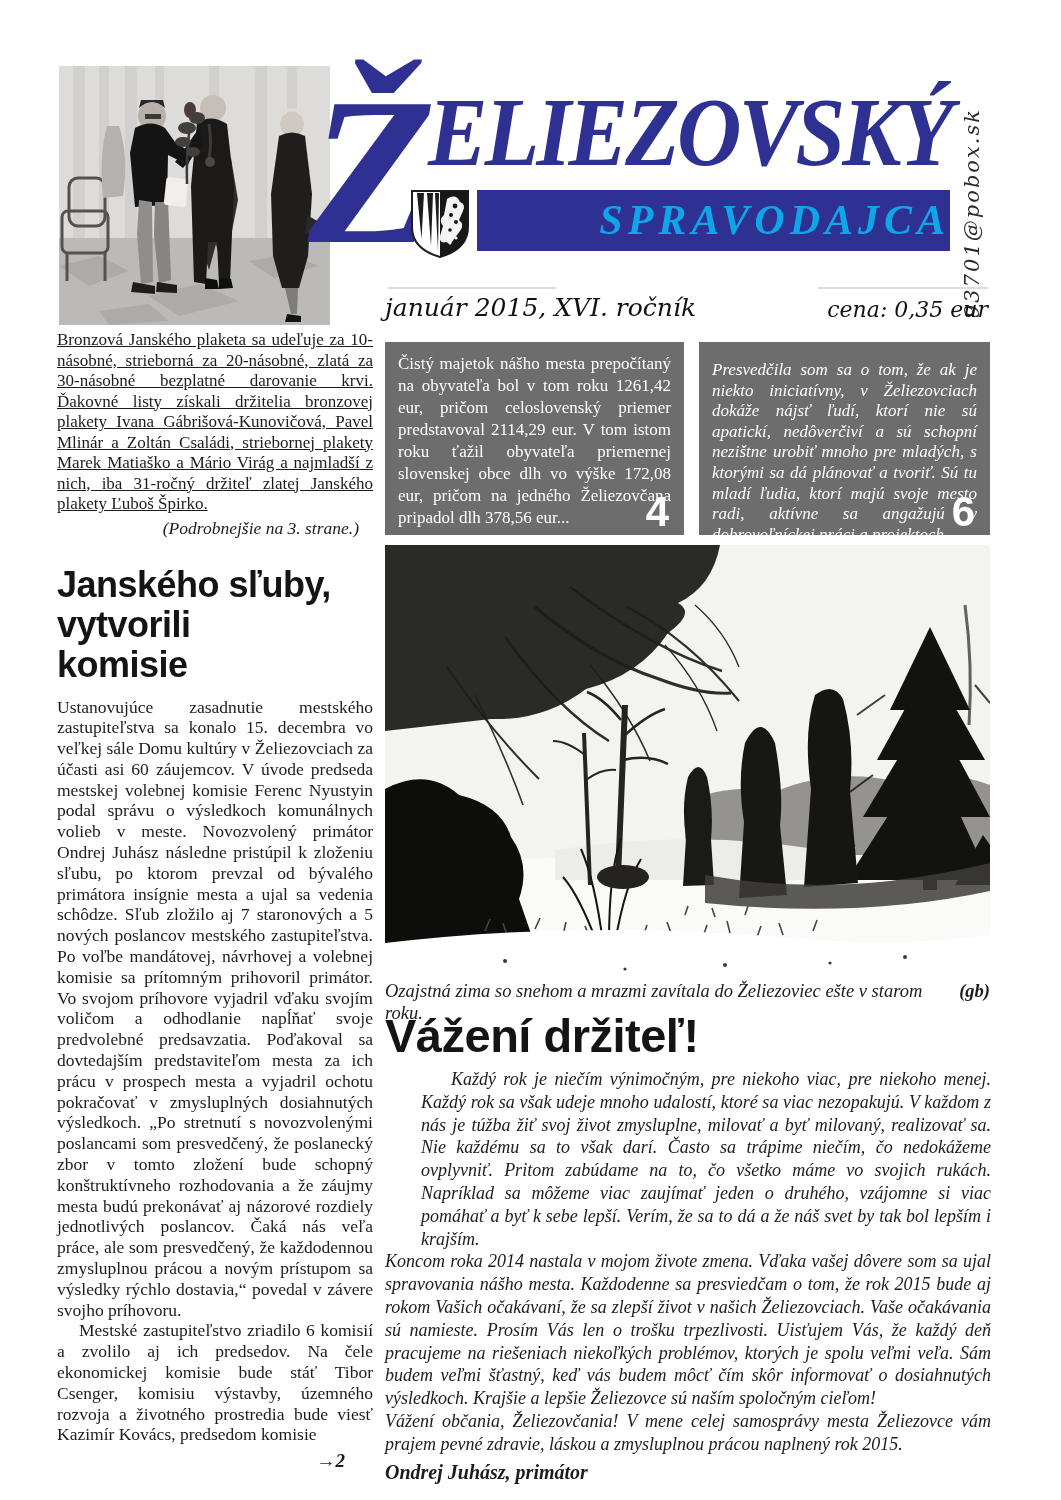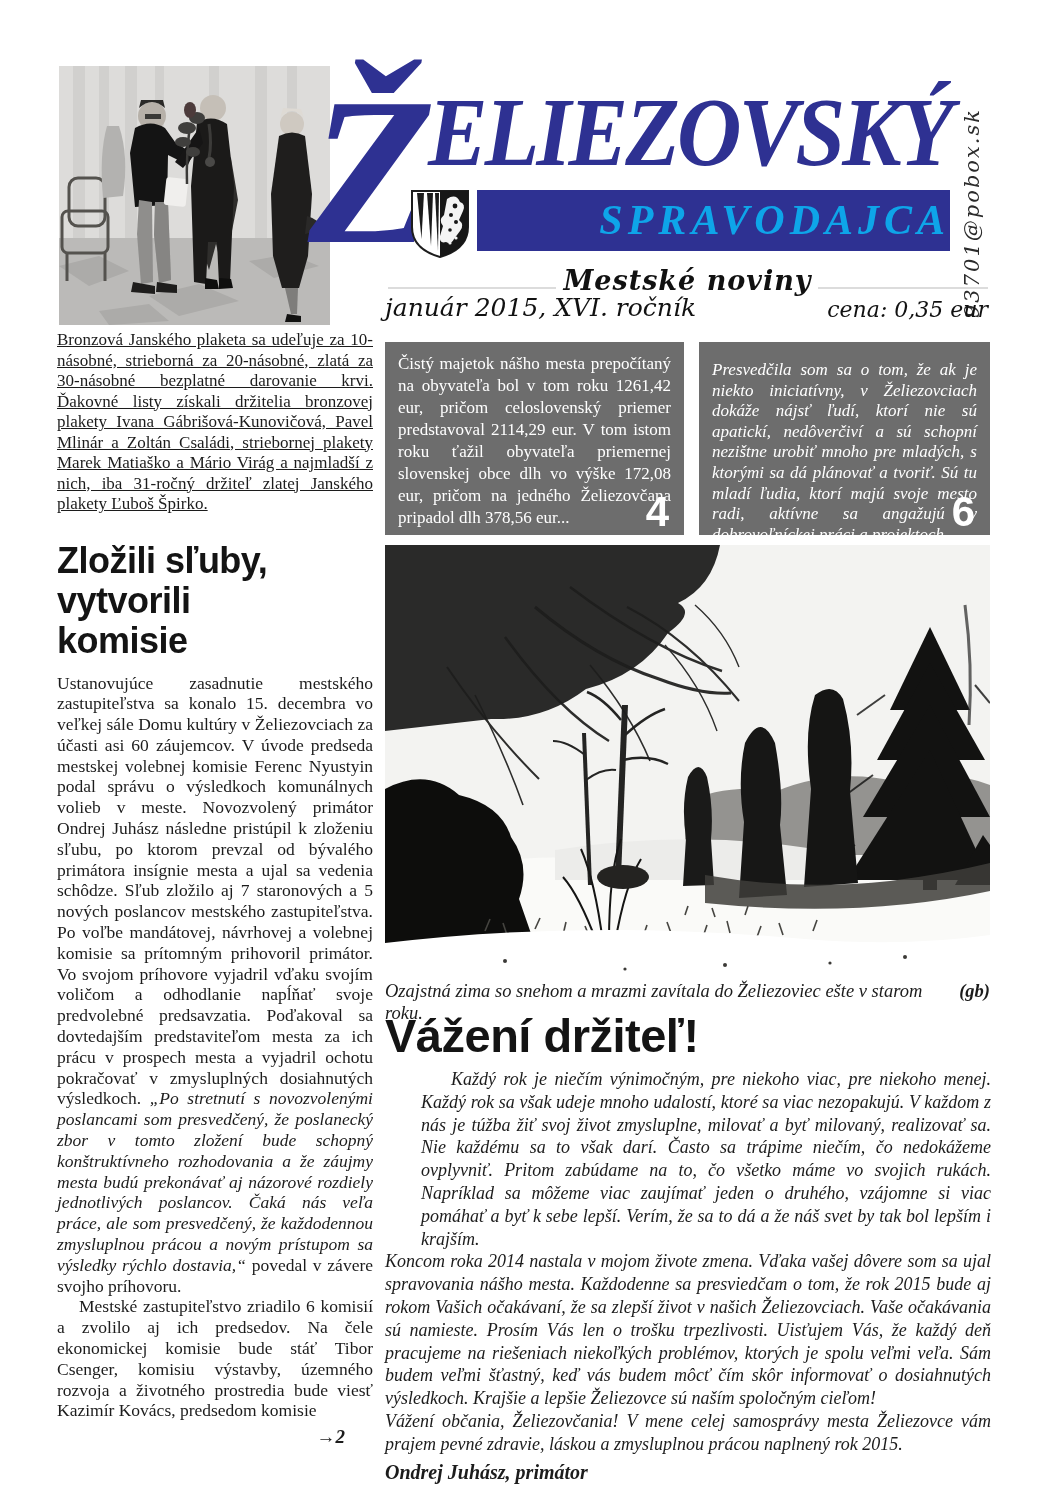--- a/index.html
+++ b/index.html
@@ -54,21 +54,21 @@
   
   .left-col{position:absolute;left:57px;top:330px;width:316px;}
   .intro{margin:0;font-size:17px;line-height:20.5px;text-align:justify;text-decoration:underline;}
   .intro-note{margin:2px 0 0;font:italic 17.5px/22px "Liberation Serif",serif;text-align:right;padding-right:14px;}
   .left-headline{
     margin:26px 0 12px;white-space:pre-line;
     font:bold 36px/40px "Liberation Sans",sans-serif;color:#141414;letter-spacing:-.5px;
   }
   .left-body p{margin:0;font-size:17.5px;line-height:20.8px;text-align:justify;}
   .left-body p.ind{text-indent:22px;}
-  .seg-i{font-style:italic;}
+  .seg-i{}
   .cont-marker{margin-top:6px;text-align:right;padding-right:28px;
     font:italic bold 19px/1 "Liberation Serif",serif;}
   
   .teaser{position:absolute;top:342px;height:193px;background:var(--teaser-bg,#6d6d6d);
     color:#fff;overflow:hidden;}
   .teaser-1{left:385px;width:299px;}
   .teaser-2{left:699px;width:291px;}
   .teaser p{margin:0;padding:11px 13px 0;font-size:17px;line-height:22px;text-align:justify;}
   .teaser-2 p{font-style:italic;line-height:20.6px;padding-top:18px;}
   .teaser .pg{position:absolute;right:15px;bottom:2px;
@@ -179,27 +179,27 @@
           <circle cx="46" cy="49" r="1.6"></circle>
       </g>
     </svg>
   </div>
   <div class="mast-bar">
     <span>SPRAVODAJCA</span>
   </div>
   <div class="mast-email">93701@pobox.sk</div>
   <div class="rule-l"></div>
   <div class="rule-r"></div>
-  <div class="tagline">Mestské noviny</div>
   <div class="issue">január 2015, XVI. ročník</div>
   <div class="price">cena: 0,35 eur</div>
 
   <aside class="left-col">
     <p class="intro">Bronzová Janského plaketa sa udeľuje za 10-násobné, strieborná za 20-násobné, zlatá za 30-násobné bezplatné darovanie krvi. Ďakovné listy získali držitelia bronzovej plakety Ivana Gábrišová-Kunovičová, Pavel Mlinár a Zoltán Családi, striebornej plakety Marek Matiaško a Mário Virág a najmladší z nich, iba 31-ročný držiteľ zlatej Janského plakety Ľuboš Špirko.</p>
-    <h1 class="left-headline">Zložili sľuby,
+    <p class="intro-note">(Podrobnejšie na 3. strane.)</p>
+    <h1 class="left-headline">Janského sľuby,
 vytvorili
 komisie</h1>
     <div class="left-body">
       <p><span>Ustanovujúce zasadnutie mestského zastupiteľstva sa konalo 15. decembra vo veľkej sále Domu kultúry v Želiezovciach za účasti asi 60 záujemcov. V úvode predseda mestskej volebnej komisie Ferenc Nyustyin podal správu o výsledkoch komunálnych volieb v meste. Novozvolený primátor Ondrej Juhász následne pristúpil k zloženiu sľubu, po ktorom prevzal od bývalého primátora insígnie mesta a ujal sa vedenia schôdze. Sľub zložilo aj 7 staronových a 5 nových poslancov mestského zastupiteľstva. Po voľbe mandátovej, návrhovej a volebnej komisie sa prítomným prihovoril primátor. Vo svojom príhovore vyjadril vďaku svojím voličom a odhodlanie napĺňať svoje predvolebné predsavzatia. Poďakoval sa dovtedajším predstaviteľom mesta za ich prácu v prospech mesta a vyjadril ochotu pokračovať v zmysluplných dosiahnutých výsledkoch. </span><span class="seg-i">„Po stretnutí s novozvolenými poslancami som presvedčený, že poslanecký zbor v tomto zložení bude schopný konštruktívneho rozhodovania a že záujmy mesta budú prekonávať aj názorové rozdiely jednotlivých poslancov. Čaká nás veľa práce, ale som presvedčený, že každodennou zmysluplnou prácou a novým prístupom sa výsledky rýchlo dostavia,“</span><span> povedal v závere svojho príhovoru.</span></p>
       <p class="ind">Mestské zastupiteľstvo zriadilo 6 komisií a zvolilo aj ich predsedov. Na čele ekonomickej komisie bude stáť Tibor Csenger, komisiu výstavby, územného rozvoja a životného prostredia bude viesť Kazimír Kovács, predsedom komisie</p>
     </div>
     <div class="cont-marker">→2</div>
   </aside>
 
   <div class="teaser teaser-1">

